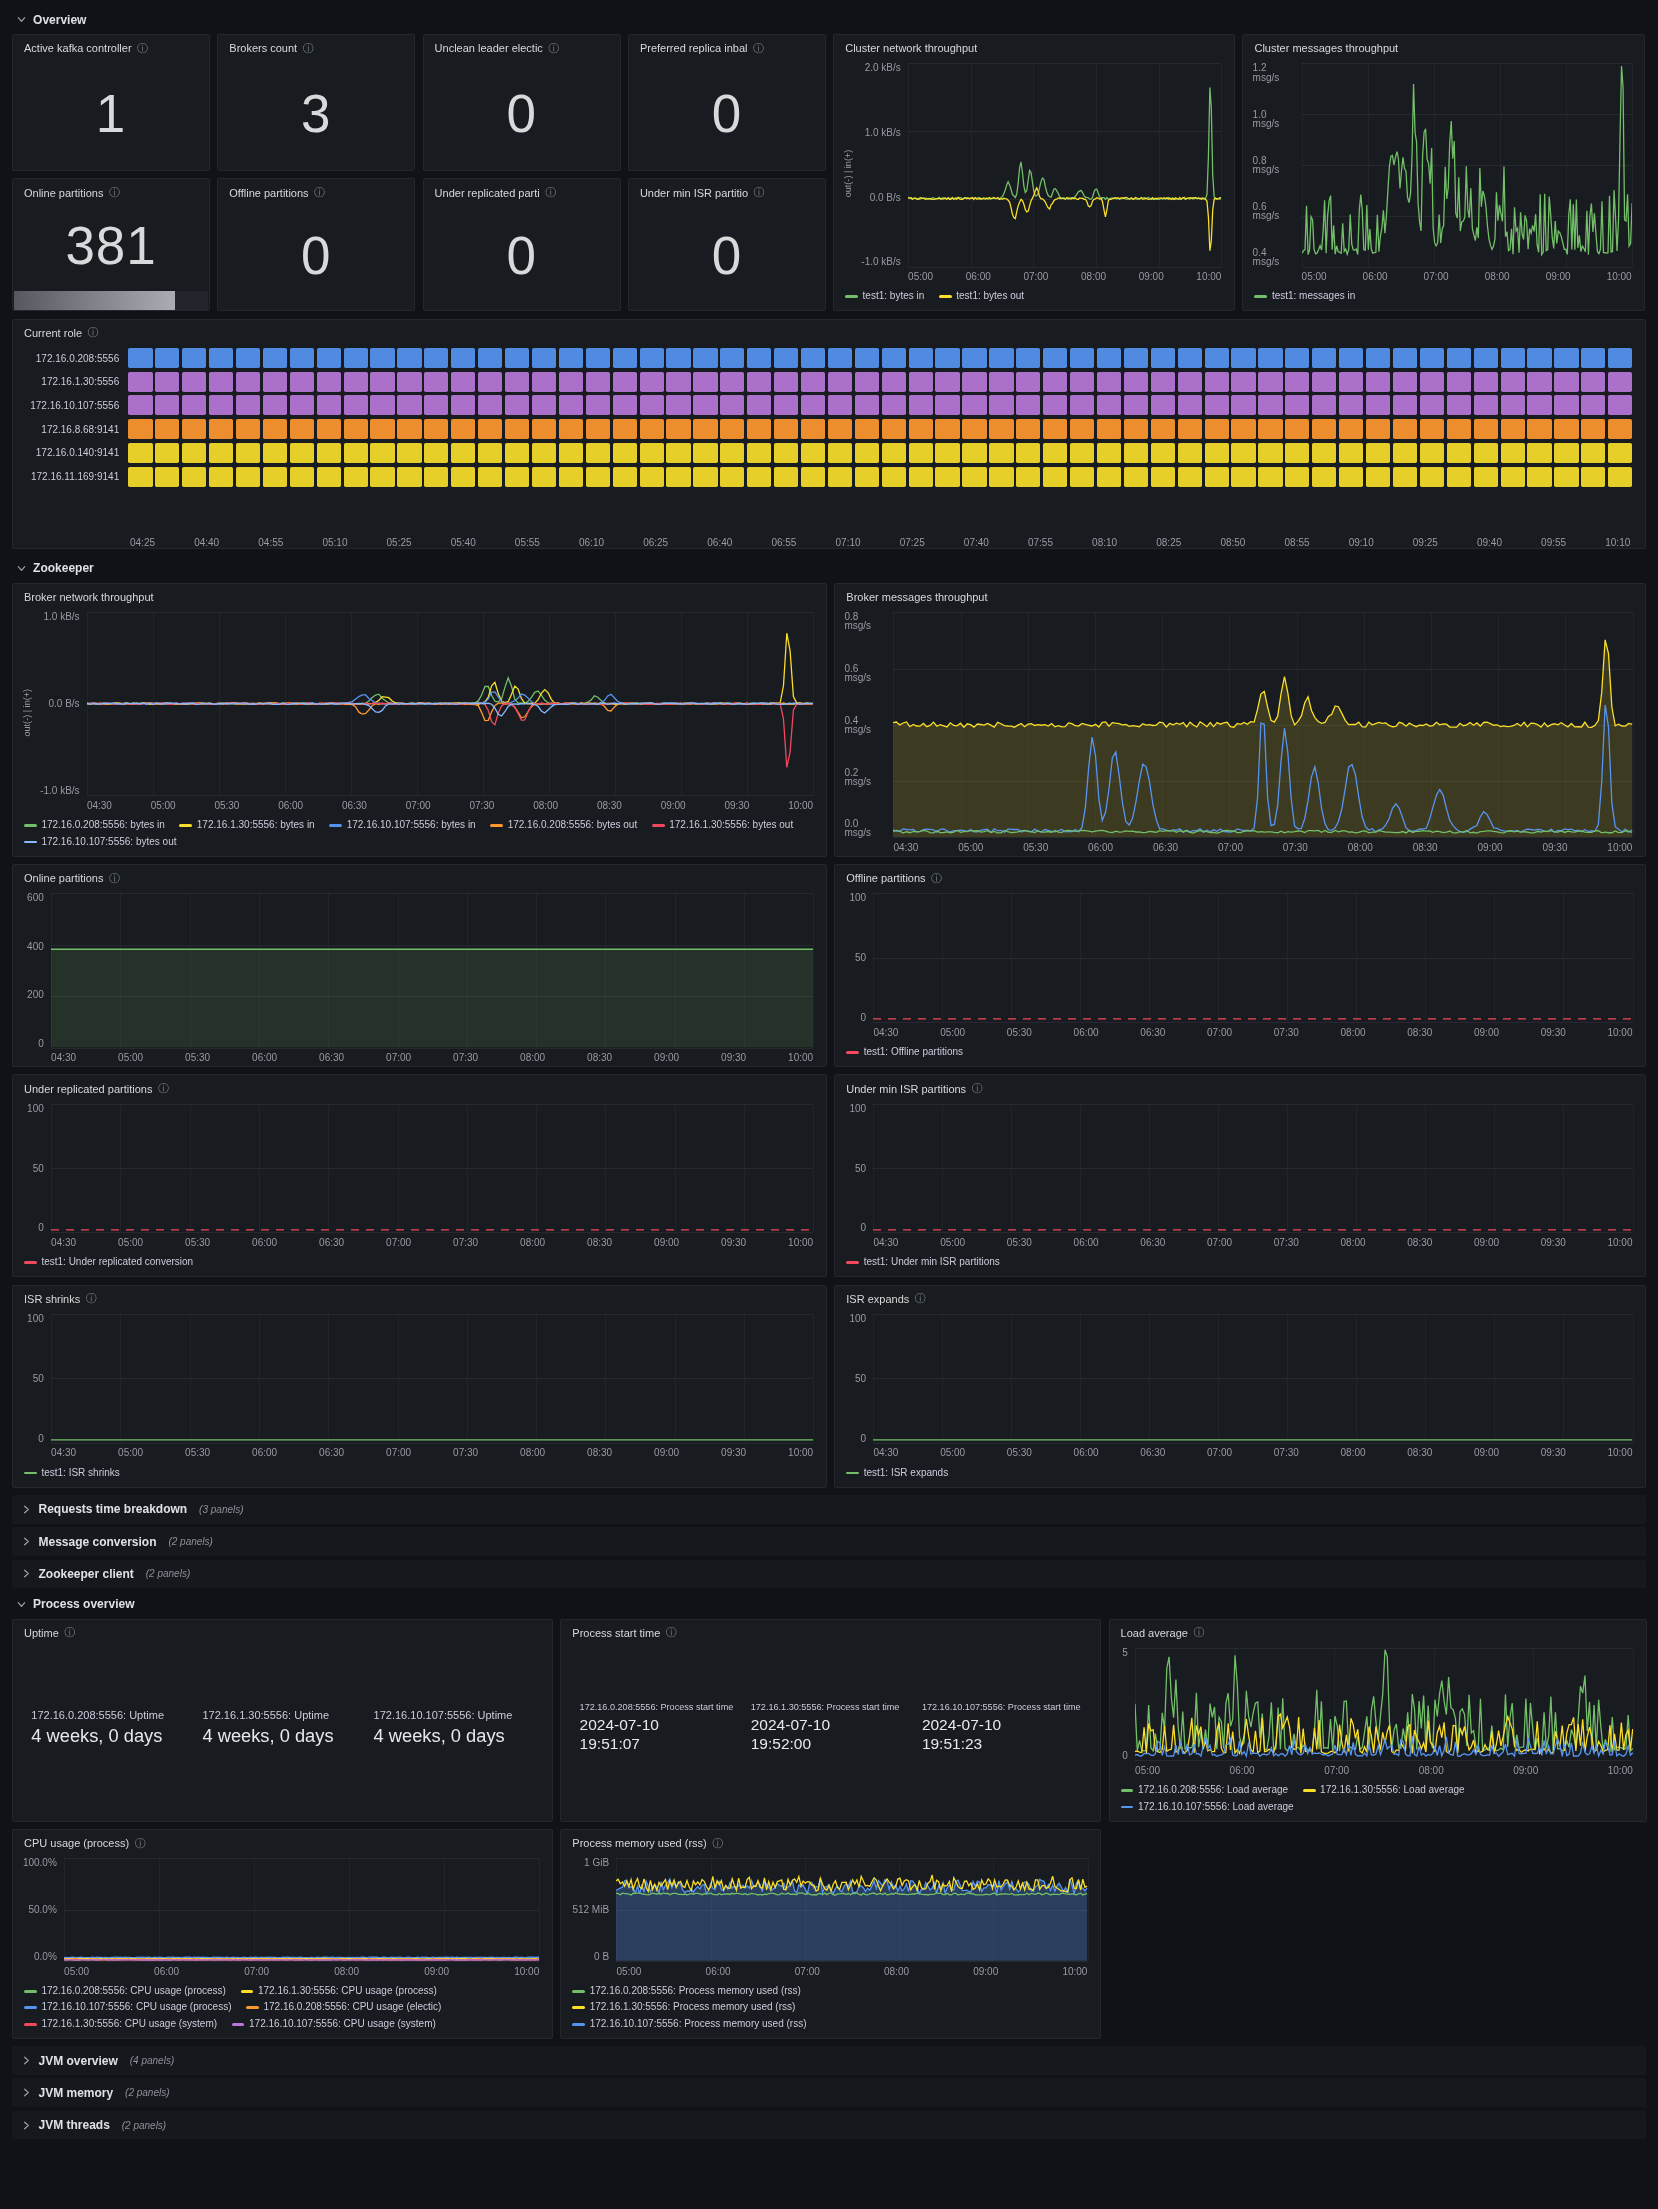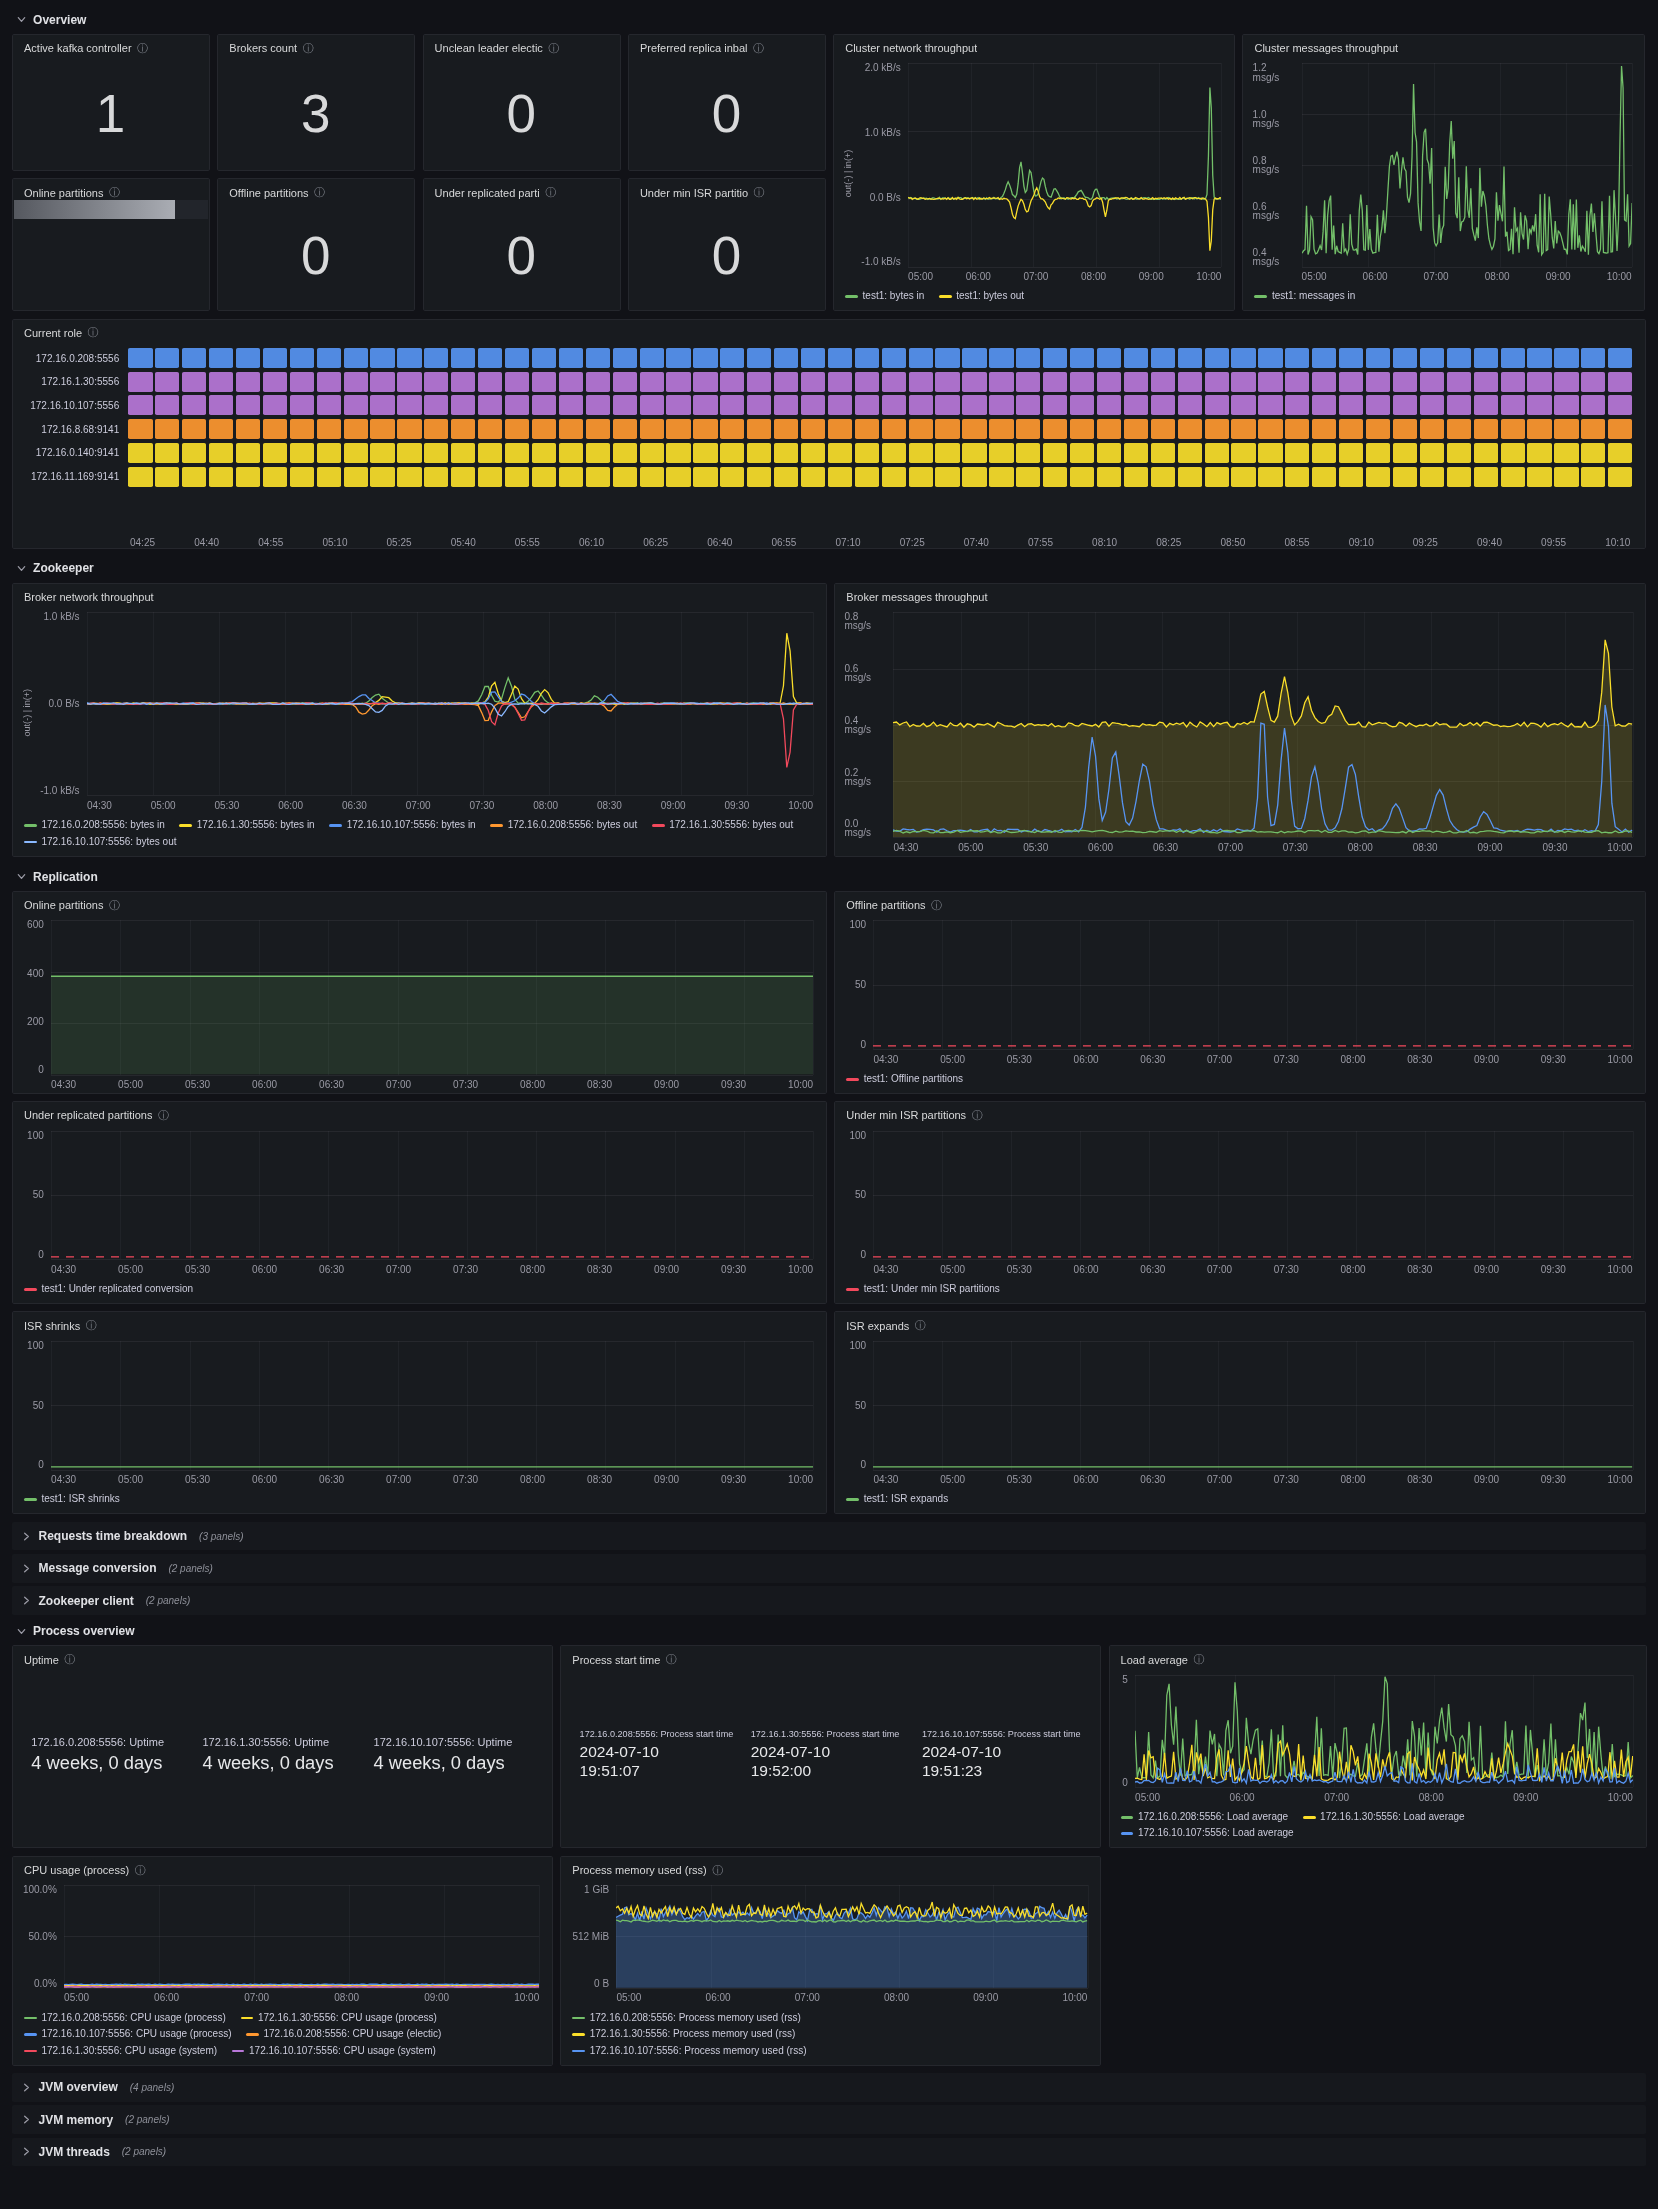--- a/index.html
+++ b/index.html
@@ -223,20 +223,21 @@
             <span class="l-label">test1: messages in</span>
           </span>
         </div>
       </div>
 
     <div class="panel stat" style="grid-area:2/1">
       <div class="p-head">
         <span class="p-title">Online partitions</span>
         <span class="info">ⓘ</span>
       </div>
+      <div class="stat-val">381</div>
       <div class="stat-gauge">
           <div class="fill"></div>
         </div>
     </div>
     <div class="panel stat" style="grid-area:2/2">
       <div class="p-head">
         <span class="p-title">Offline partitions</span>
         <span class="info">ⓘ</span>
       </div>
       <div class="stat-val">0</div>
@@ -799,26 +800,20 @@
               <span class="xtick">08:30</span>
               <span class="xtick">09:00</span>
               <span class="xtick">09:30</span>
               <span class="xtick">10:00</span>
             </div>
           </div>
         </div>
       </div>
   </div>
 
-  <div class="sec">
-    <svg class="chev" viewBox="0 0 12 12">
-        <path d="M2.5 4l3.5 4 3.5-4" fill="none" stroke="currentColor" stroke-width="1.4" stroke-linecap="round" stroke-linejoin="round"></path>
-      </svg>
-    <span>Replication</span>
-  </div>
   <div class="g g-replication">
     <div class="panel chart">
         <div class="p-head">
           <span class="p-title">Online partitions</span>
           <span class="info">ⓘ</span>
         </div>
         <div class="c-body">
           <div class="c-main">
             <div class="c-upper">
               <div class="c-ycol" style="width: 29px;">

